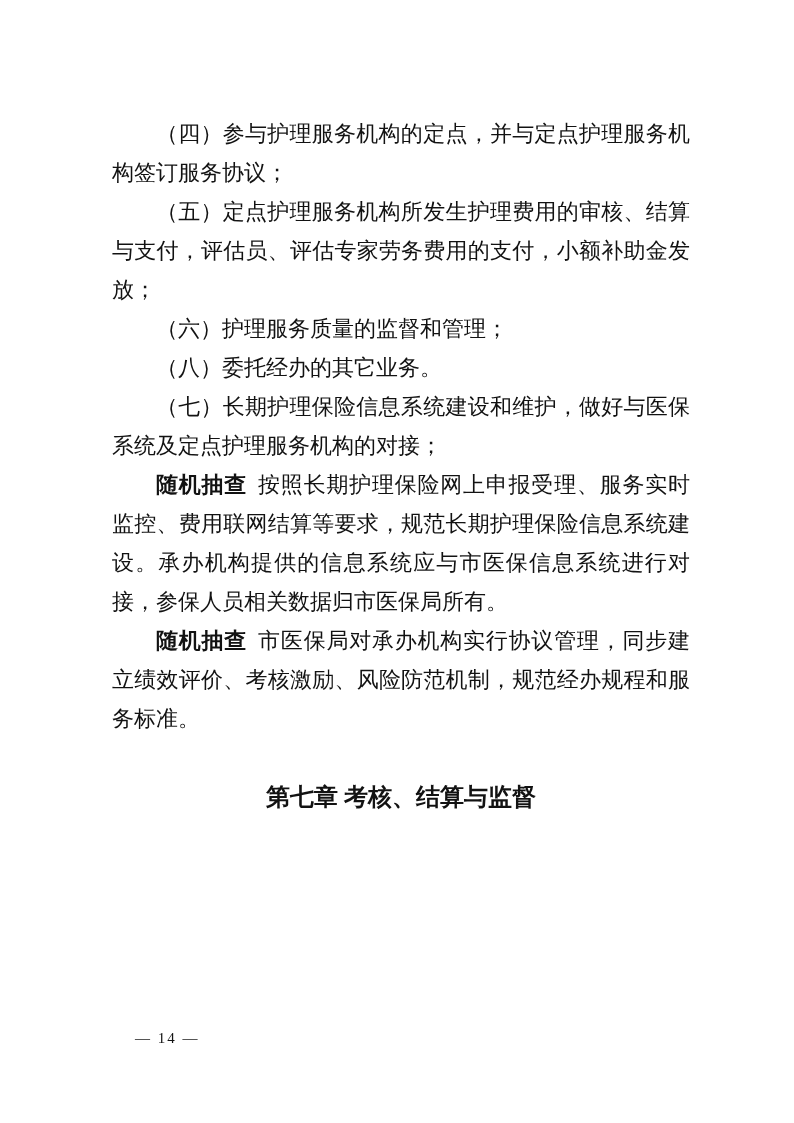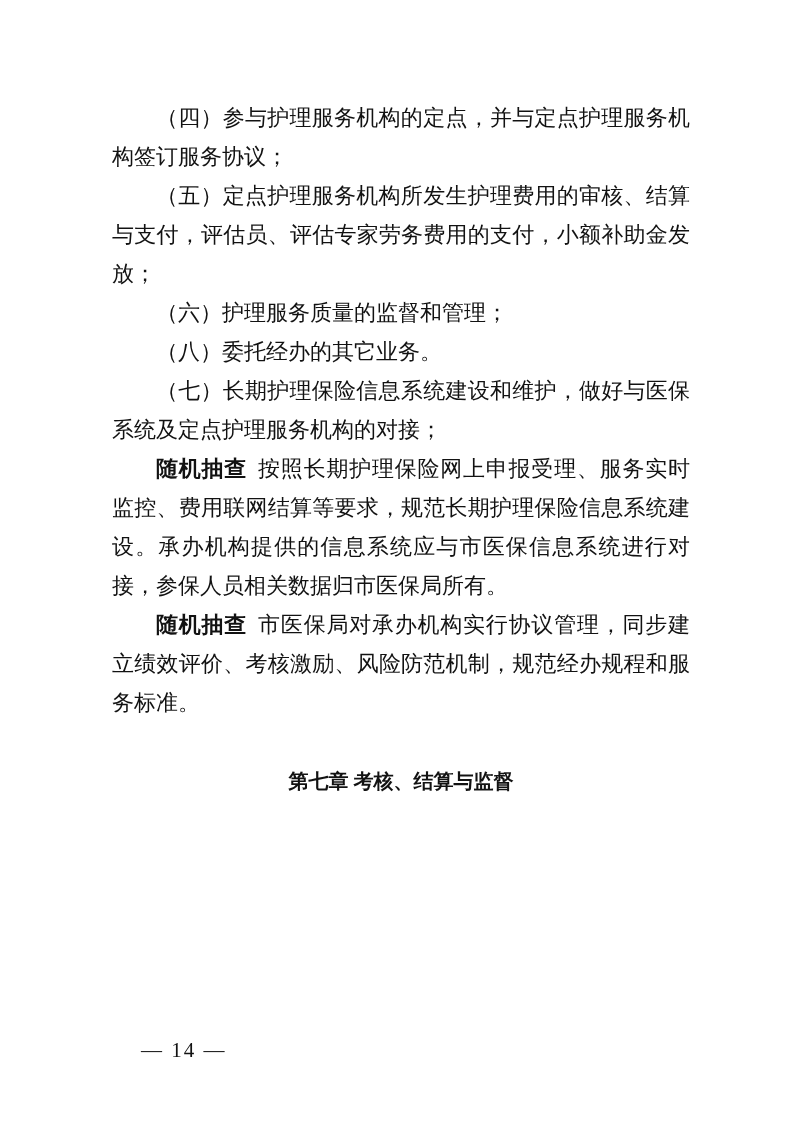--- a/index.html
+++ b/index.html
@@ -10,47 +10,47 @@
     font-family: "Liberation Serif", "DejaVu Serif", serif;
     position: relative;
     overflow: hidden;
   }
   .page {
     position: absolute; inset: 0;
     background: #ffffff;
   }
   .content {
     position: absolute;
-    left: 112px; top: 98px;
+    left: 112px; top: 114px;
     width: 578px;
     font-size: 22px;
     line-height: 39px;
     text-align: justify;
     text-justify: inter-character;
   }
   .para {
     margin: 0;
     text-indent: 2em;
   }
   .article-label {
     font-weight: bold;
     margin-right: 0.5em;
   }
   .chapter-heading {
-    font-size: 20px;
+    font-size: 24px;
     line-height: 39px;
     font-weight: bold;
     text-align: center;
     text-indent: 0;
     margin: 40px 0 8px 0;
   }
   .footer {
     position: absolute;
     left: 112px; top: 1013px;
-    font-size: 21px;
+    font-size: 15px;
     letter-spacing: 2px;
     white-space: pre;
   }
 </style>
 </head>
 <body>
 
 <div class="page">
   <main class="content">
 

